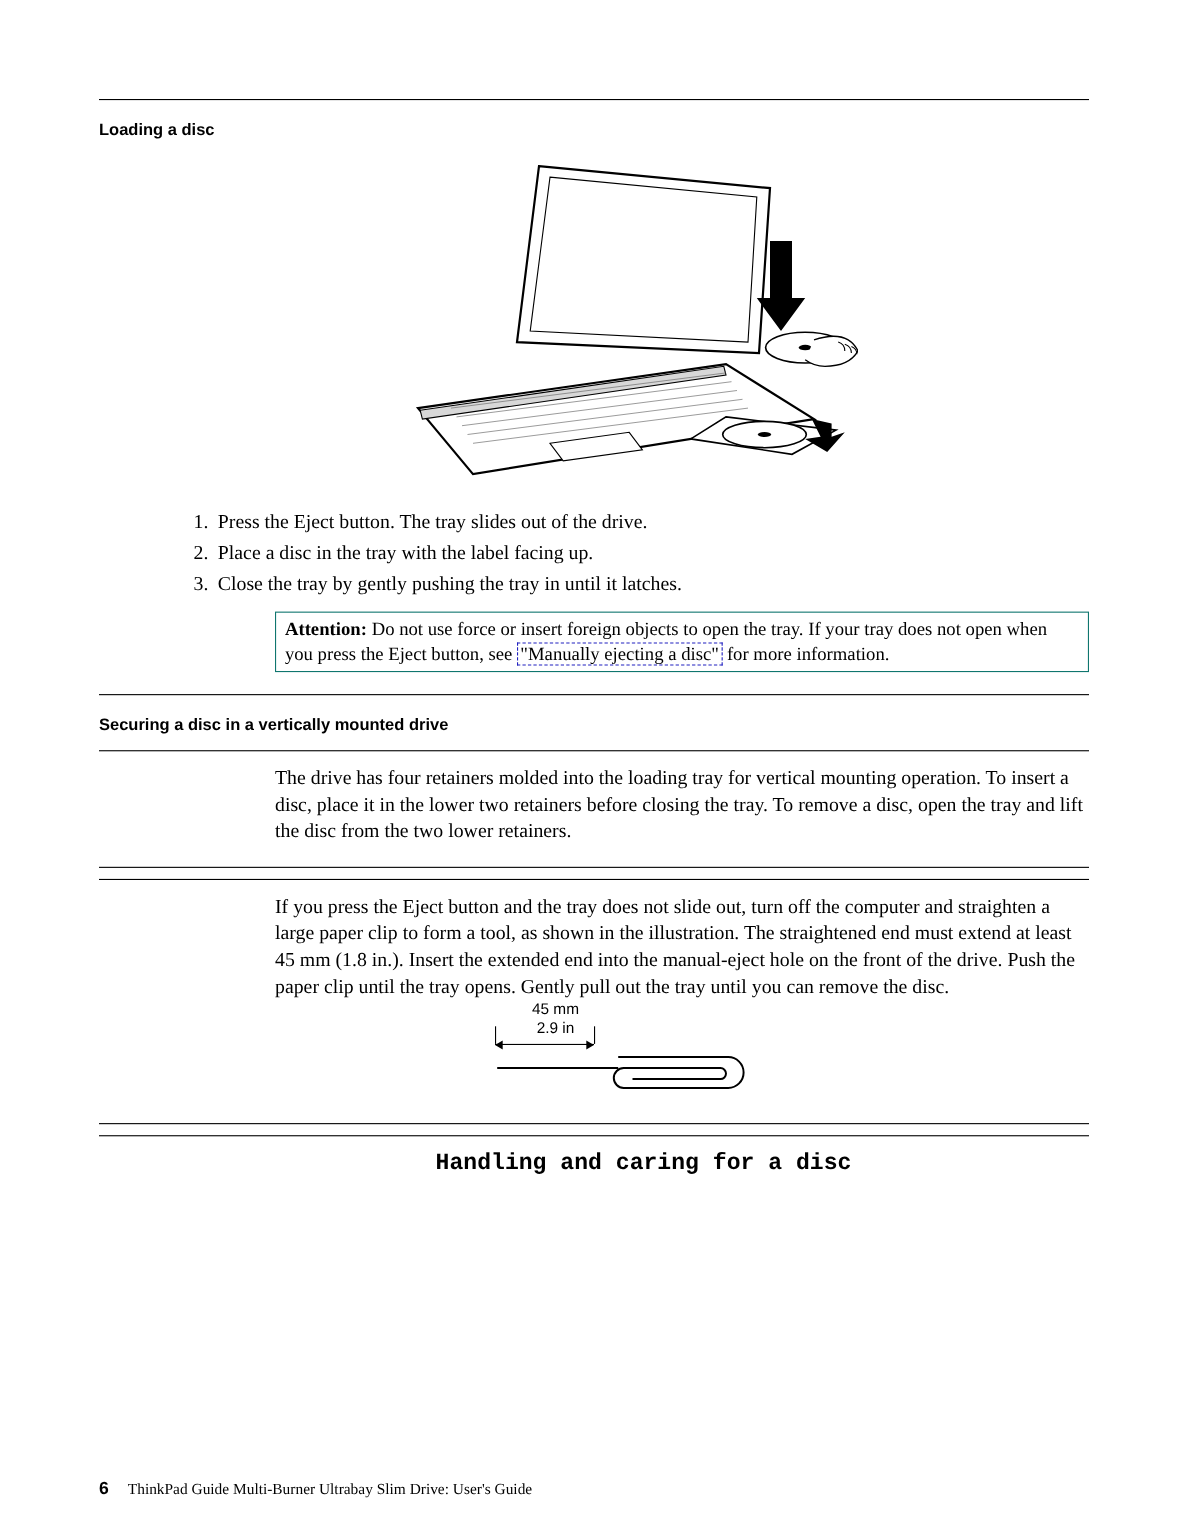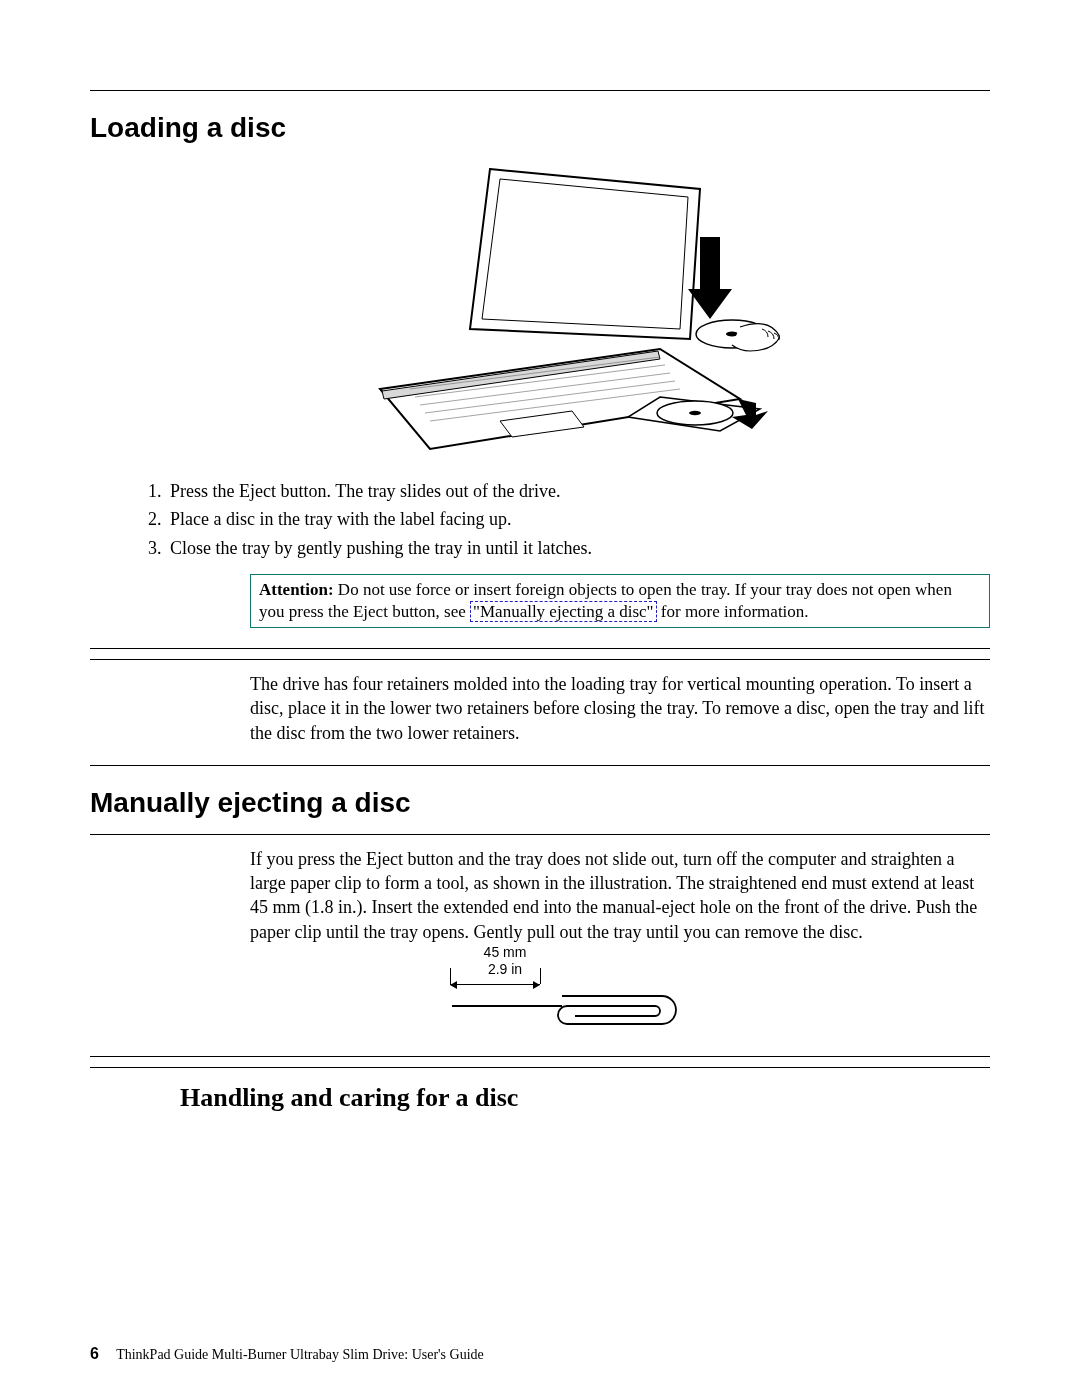--- a/index.html
+++ b/index.html
@@ -20,35 +20,36 @@
     margin-bottom: 10px;
   }
   .thin-rule {
     border-top: 1px solid #000;
     margin-top: 3px;
     margin-bottom: 12px;
   }
   h2.h1 {
     font-family: Arial, Helvetica, sans-serif;
     font-weight: bold;
-    font-size: 28px;
+    font-size: 15px;
     margin-top: 18px;
     margin-bottom: 12px;
   }
   h3.h2 {
-    font-family: Liberation Serif, serif;
+    font-family: Liberation Mono, monospace;
     font-weight: bold;
-    font-size: 26px;
+    font-size: 21px;
     margin-left: 90px;
     margin-bottom: 8px;
+    text-align: center;
   }
   .body-indent { margin-left: 160px; }
   .body-indent p { margin-bottom: 6px; }
   ol.steps {
-    margin-left: 76px;
+    margin-left: 104px;
     margin-top: 14px;
     margin-bottom: 14px;
     list-style-position: outside;
   }
   ol.steps li { margin-bottom: 4px; padding-left: 4px; }
   ul.bullets {
     margin-left: 180px;
     margin-top: 4px;
     list-style-type: none;
   }
@@ -144,29 +145,29 @@
     <li>Close the tray by gently pushing the tray in until it latches.</li>
   </ol>
 
   <div class="attention-box">
     <b>Attention:</b><span> Do not use force or insert foreign objects to open the tray. If your tray does not open when you press the Eject button, see </span><span class="link-box">"Manually ejecting a disc"</span><span> for more information.</span>
   </div>
 </div>
 
 <div class="section">
   <div class="top-rule"></div>
+  <h2 class="h1">Securing a disc in a vertically mounted drive</h2>
   <div class="thin-rule"></div>
   <div class="body-indent">
     <p>The drive has four retainers molded into the loading tray for vertical mounting operation. To insert a disc, place it in the lower two retainers before closing the tray. To remove a disc, open the tray and lift the disc from the two lower retainers.</p>
   </div>
 </div>
 
 <div class="section">
   <div class="top-rule"></div>
-  <h2 class="h1">Manually ejecting a disc</h2>
   <div class="thin-rule"></div>
   <div class="body-indent">
     <p>If you press the Eject button and the tray does not slide out, turn off the computer and straighten a large paper clip to form a tool, as shown in the illustration. The straightened end must extend at least 45 mm (1.8 in.). Insert the extended end into the manual-eject hole on the front of the drive. Push the paper clip until the tray opens. Gently pull out the tray until you can remove the disc.</p>
   </div>
   <div class="figure-wrap" style="margin-top:6px;">
     <div class="clip-fig">
       <div style="position:absolute; left:10px; top:-6px; width:90px;" class="clip-label">
         <div>45 mm</div>
         <div>2.9 in</div>
       </div>

